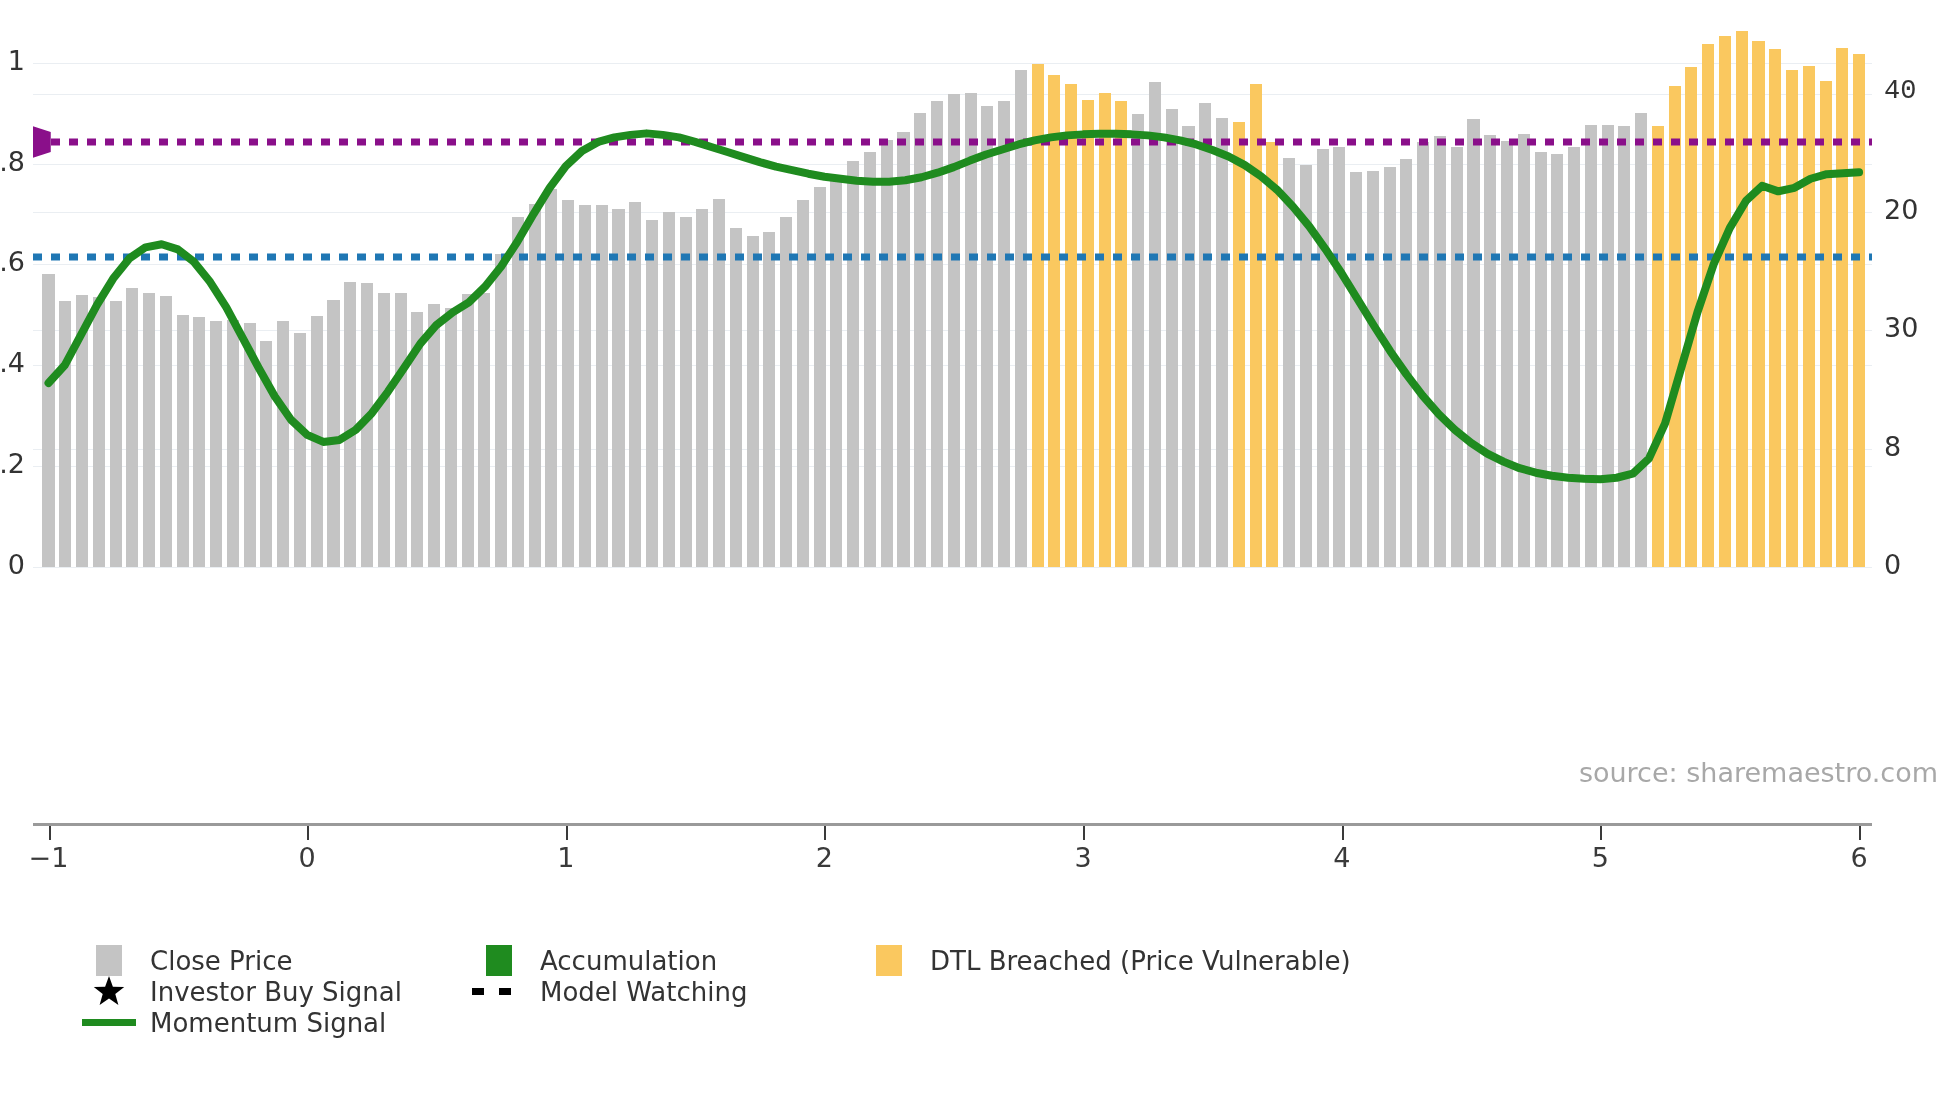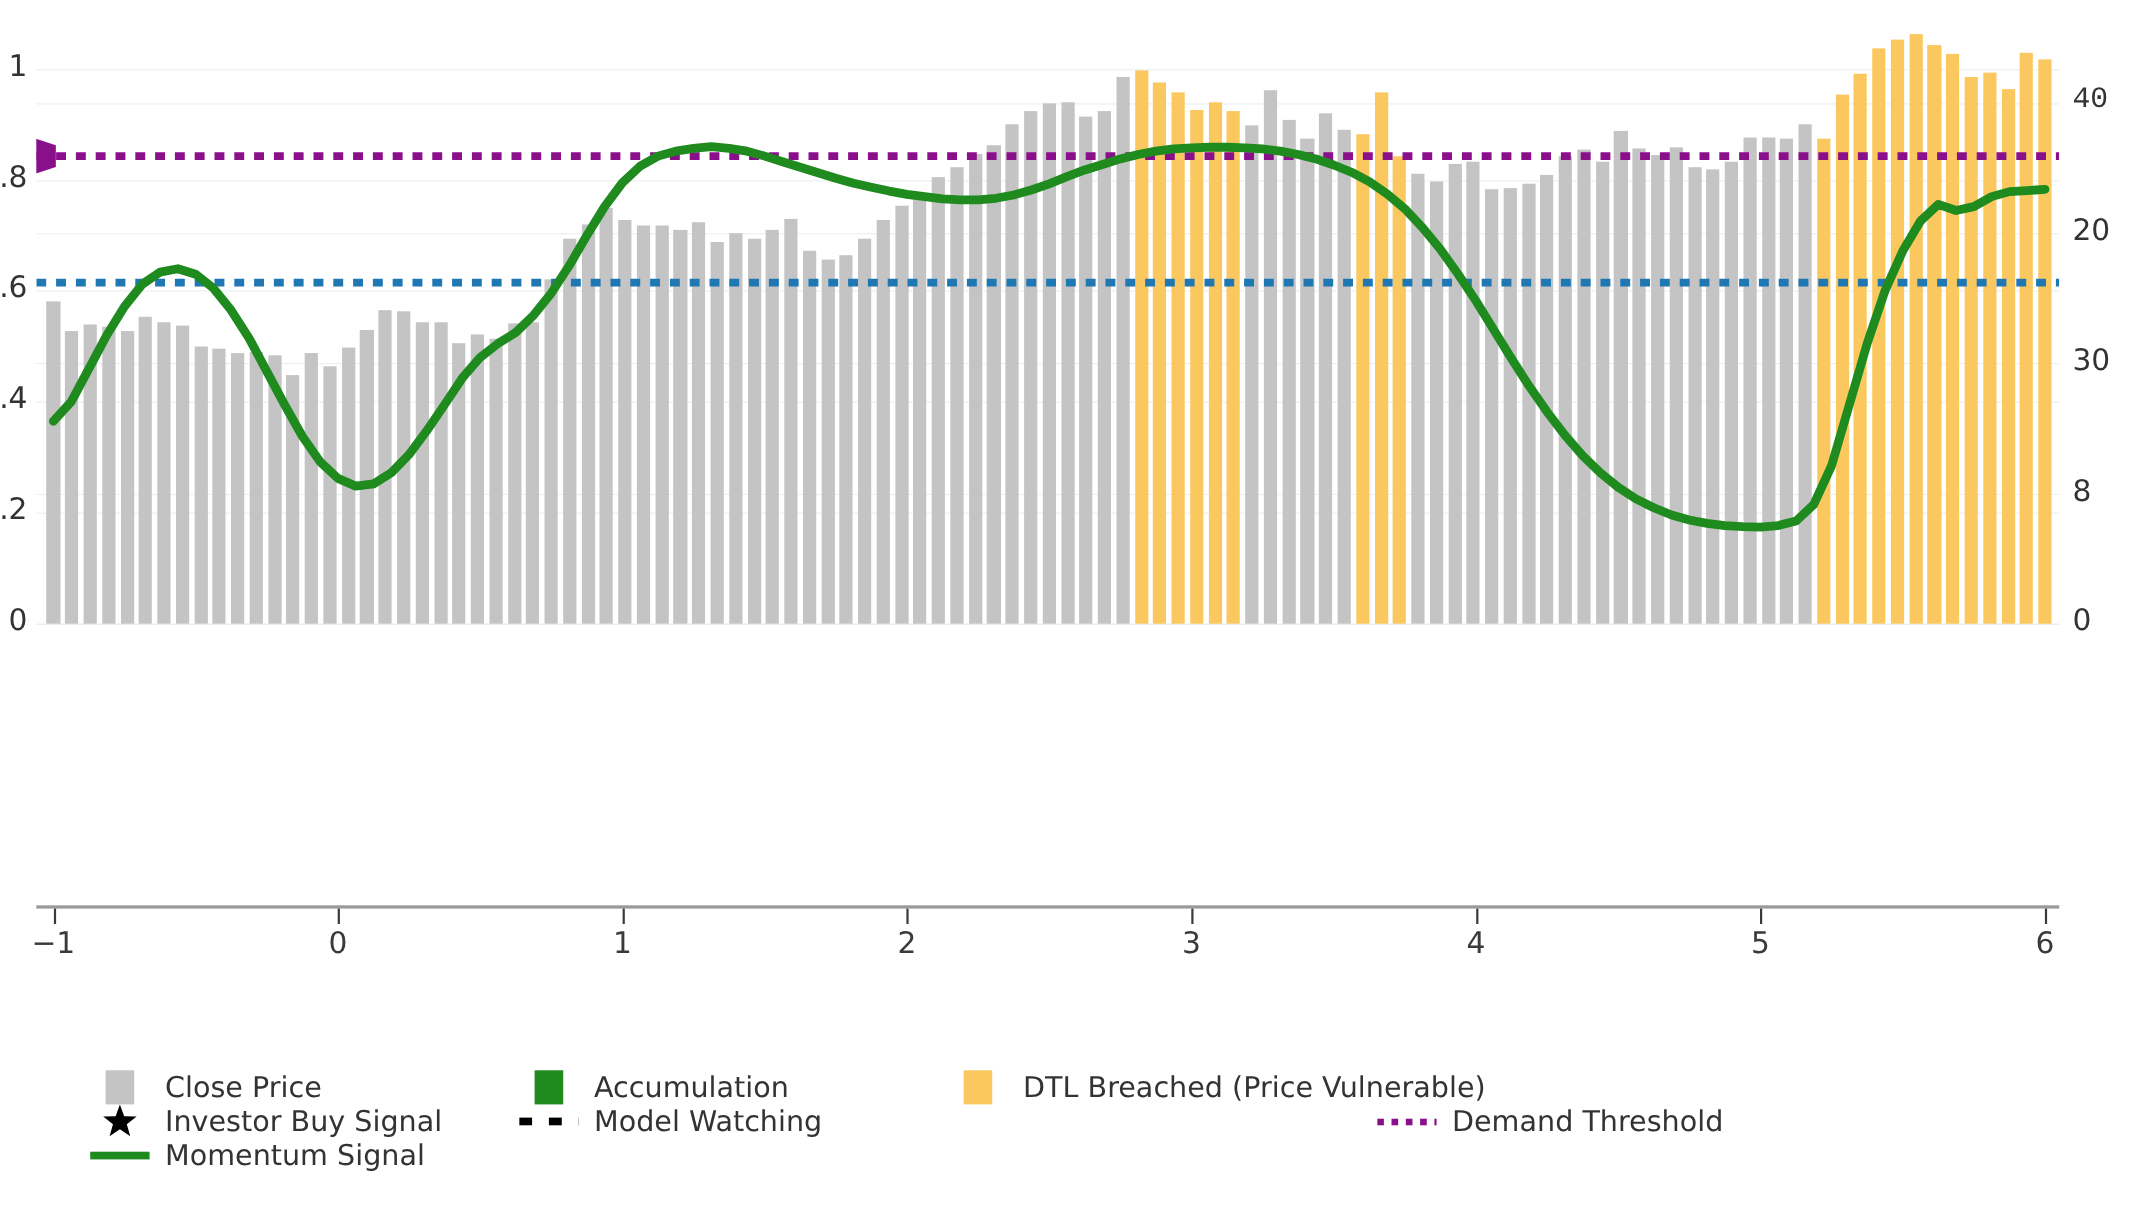--- a/index.html
+++ b/index.html
@@ -115,21 +115,21 @@
     font-size: 27px;
     color: #a8a8a8;
     font-family: "DejaVu Sans", "Liberation Sans", sans-serif;
     white-space: nowrap;
   }
 
   
   #legend {
     position: absolute;
     left: 78px;
-    top: 973px;
+    top: 945px;
     width: 1870px;
   }
   .legend-row {
     display: flex;
     align-items: center;
     height: 31px;
     margin-bottom: 0px;
   }
   .legend-entry {
     display: flex;
@@ -341,20 +341,21 @@
       <div class="tick-mark" style="left: 1083.12px;"></div>
       <div class="tick-text" style="left: 1083.12px;">3</div>
       <div class="tick-mark" style="left: 1341.77px;"></div>
       <div class="tick-text" style="left: 1341.77px;">4</div>
       <div class="tick-mark" style="left: 1600.42px;"></div>
       <div class="tick-text" style="left: 1600.42px;">5</div>
       <div class="tick-mark" style="left: 1859.07px;"></div>
       <div class="tick-text" style="left: 1859.07px;">6</div>
     </div>
 
+  <div id="source-note">source: sharemaestro.com</div>
 
   <div id="legend">
       <div class="legend-row" style="position: relative; height: 31px; margin-bottom: 0px;">
         <div class="legend-entry" style="position: absolute; left: 0px;">
           <div class="legend-key">
             <div class="swatch-rect" style="background: rgb(196, 196, 196);"></div>
           </div>
           <span class="legend-text">Close Price</span>
         </div>
         <div class="legend-entry" style="position: absolute; left: 390px;">
@@ -378,26 +379,20 @@
             </svg>
           </div>
           <span class="legend-text">Investor Buy Signal</span>
         </div>
         <div class="legend-entry" style="position: absolute; left: 390px;">
           <div class="legend-key">
             <div class="swatch-dashed" style="color: rgb(0, 0, 0);"></div>
           </div>
           <span class="legend-text">Model Watching</span>
         </div>
-        <div class="legend-entry" style="position: absolute; left: 1170px;">
-          <div class="legend-key">
-            <div class="swatch-dotted" style="color: rgb(138, 15, 138);"></div>
-          </div>
-          <span class="legend-text">Demand Threshold</span>
-        </div>
       </div>
       <div class="legend-row" style="position: relative; height: 31px; margin-bottom: 0px;">
         <div class="legend-entry" style="position: absolute; left: 0px;">
           <div class="legend-key">
             <div class="swatch-line" style="background: rgb(31, 139, 31);"></div>
           </div>
           <span class="legend-text">Momentum Signal</span>
         </div>
       </div>
     </div>

